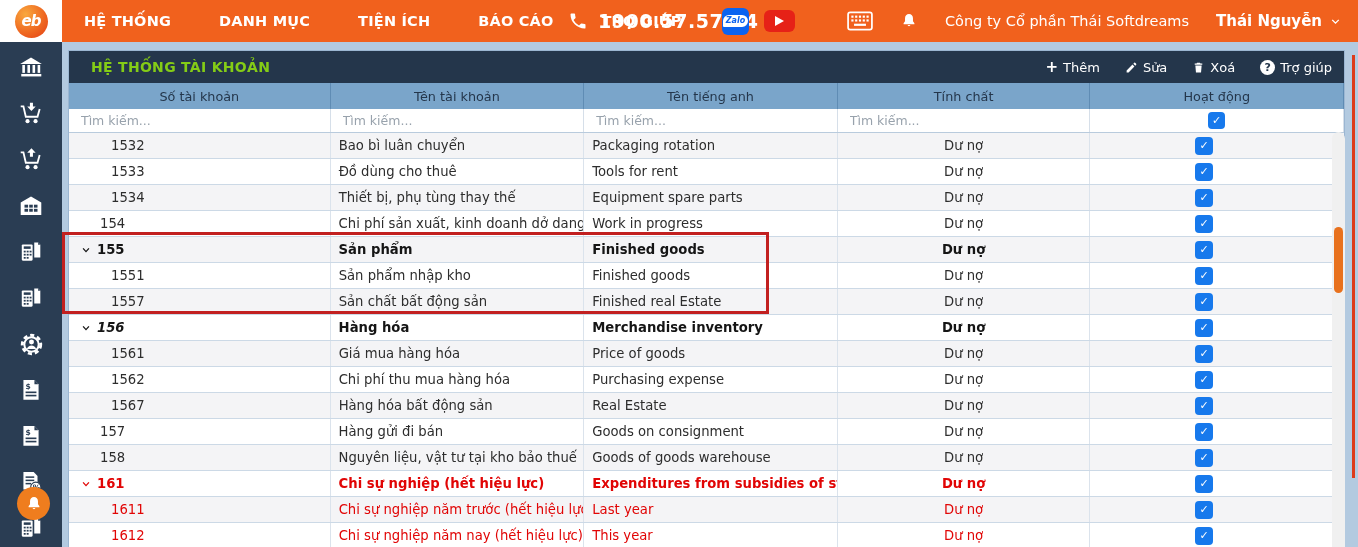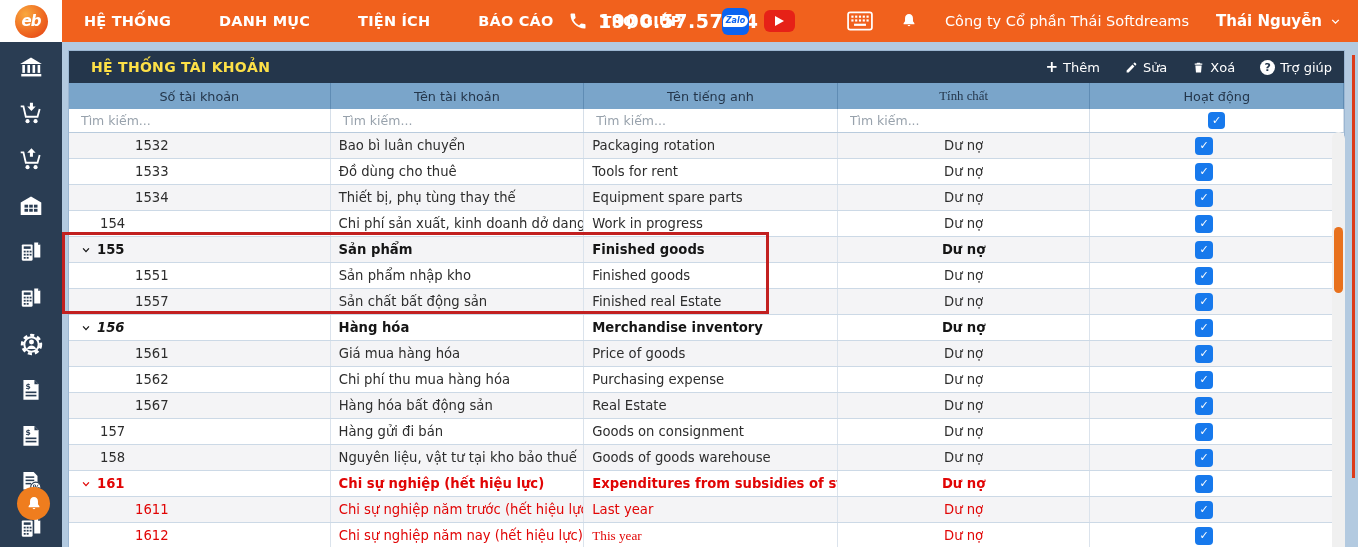--- a/index.html
+++ b/index.html
@@ -32,42 +32,42 @@
   .icon{display:inline-flex;align-items:center;justify-content:center;}
   
   .sidebar{position:absolute;left:0;top:42px;width:62px;height:505px;background:#2a3d53;
     display:flex;flex-direction:column;align-items:center;padding-top:13px;gap:20px;}
   .side-item{width:27px;height:26px;display:flex;align-items:center;justify-content:center;cursor:pointer;flex:0 0 auto;}
   .bell-fab{position:absolute;left:17px;top:487px;width:33px;height:33px;border-radius:50%;
     background:#ef7d1e;display:flex;align-items:center;justify-content:center;z-index:30;cursor:pointer;}
   
   .panel{position:absolute;left:68px;top:50px;width:1277px;height:497px;background:#fff;border:1px solid #9bb6d2;}
   .panel-header{height:32px;background:#24364b;display:flex;align-items:center;justify-content:space-between;padding:0 12px 0 22px;}
-  .panel-title{color:#fde047;font-size:14px;font-weight:600;letter-spacing:.3px;}
+  .panel-title{color:#84cc16;font-size:14px;font-weight:600;letter-spacing:.3px;}
   .panel-actions{display:flex;gap:25px;align-items:center;}
   .action-btn{display:flex;align-items:center;gap:5px;color:#fff;font-size:13px;cursor:pointer;white-space:nowrap;}
   .q-circle{width:15px;height:15px;border-radius:50%;background:#fff;color:#24364b;font-size:11px;font-weight:bold;
     display:flex;align-items:center;justify-content:center;line-height:1;}
   .plus-glyph{font-size:15px;font-weight:bold;line-height:1;}
   
   .col-header{height:26px;display:flex;background:#7aa5ca;}
   .col-header .hcell{display:flex;align-items:center;justify-content:center;color:#24364b;font-size:12.8px;
     border-right:1px solid #5f8cb4;cursor:pointer;}
   .search-row{height:24px;display:flex;background:#fff;border-bottom:1px solid #b9cbdd;}
   .search-cell{border-right:1px solid #d6dfe9;display:flex;align-items:center;}
   .search-cell input{border:none;outline:none;width:100%;font-size:12.5px;color:#444;padding:0 0 0 12px;
     font-family:"DejaVu Sans","Liberation Sans",sans-serif;background:transparent;}
   .search-cell input::placeholder{color:#98a2ac;}
   .search-cell.center{justify-content:center;}
   .rows{height:415px;overflow:hidden;}
   .trow{height:26px;display:flex;border-bottom:1px solid #ccd9e6;background:#fff;cursor:pointer;}
   .trow.stripe{background:#f4f4f6;}
   .tcell{display:flex;align-items:center;font-size:13.2px;color:#2d2d2d;border-right:1px solid #dbe3ec;
     white-space:nowrap;overflow:hidden;}
-  .tcell.c1{padding-left:66px;position:relative;}
+  .tcell.c1{padding-left:42px;position:relative;}
   .trow.lvl1 .tcell.c1{padding-left:31px;}
   .trow.expandable .tcell.c1{padding-left:28px;}
   .chev{position:absolute;left:12px;top:8px;}
   .tcell.c2,.tcell.c3{padding-left:8px;}
   .tcell.c4{justify-content:center;}
   .tcell.c5{justify-content:center;padding-right:26px;border-right:none;}
   .trow.bold .tcell{font-weight:bold;color:#151515;}
   .trow.red .tcell{color:#e10505;}
   .checkbox{width:18px;height:18px;border-radius:4px;background:#1779ec;display:flex;align-items:center;
     justify-content:center;color:#fff;font-size:11px;font-weight:bold;cursor:pointer;line-height:1;}
@@ -339,21 +339,21 @@
           <span class="action-btn">
             <span class="q-circle icon">?</span>
             <span>Trợ giúp</span>
           </span>
         </div>
     </div>
     <div class="col-header" id="col-header">
         <div class="hcell" style="width: 262px;">Số tài khoản</div>
         <div class="hcell" style="width: 254px;">Tên tài khoản</div>
         <div class="hcell" style="width: 254px;">Tên tiếng anh</div>
-        <div class="hcell" style="width: 253px; font-family: Liberation Serif, serif;">Tính chất</div>
+        <div class="hcell" style="width: 253px;">Tính chất</div>
         <div class="hcell" style="width: 254px;">Hoạt động</div>
       </div>
     <div class="search-row" id="search-row">
         <div class="search-cell" style="width: 262px;">
           <input type="text" placeholder="Tìm kiếm..." style="">
         </div>
         <div class="search-cell" style="width: 254px;">
           <input type="text" placeholder="Tìm kiếm..." style="">
         </div>
         <div class="search-cell" style="width: 254px;">
@@ -545,21 +545,21 @@
           <div class="tcell c4" style="width: 253px;">Dư nợ</div>
           <div class="tcell c5" style="width: 254px;">
             <span class="checkbox checked">✓</span>
           </div>
         </div>
         <div class="trow lvl2 red">
           <div class="tcell c1" style="width: 262px;">
             <span>1612</span>
           </div>
           <div class="tcell c2" style="width: 254px;">Chi sự nghiệp năm nay (hết hiệu lực)</div>
-          <div class="tcell c3" style="width: 254px; font-family: Liberation Serif, serif;">This year</div>
+          <div class="tcell c3" style="width: 254px;">This year</div>
           <div class="tcell c4" style="width: 253px;">Dư nợ</div>
           <div class="tcell c5" style="width: 254px;">
             <span class="checkbox checked">✓</span>
           </div>
         </div>
       </div>
   </div>
 
   <div class="vtrack">
     <div class="vthumb"></div>

